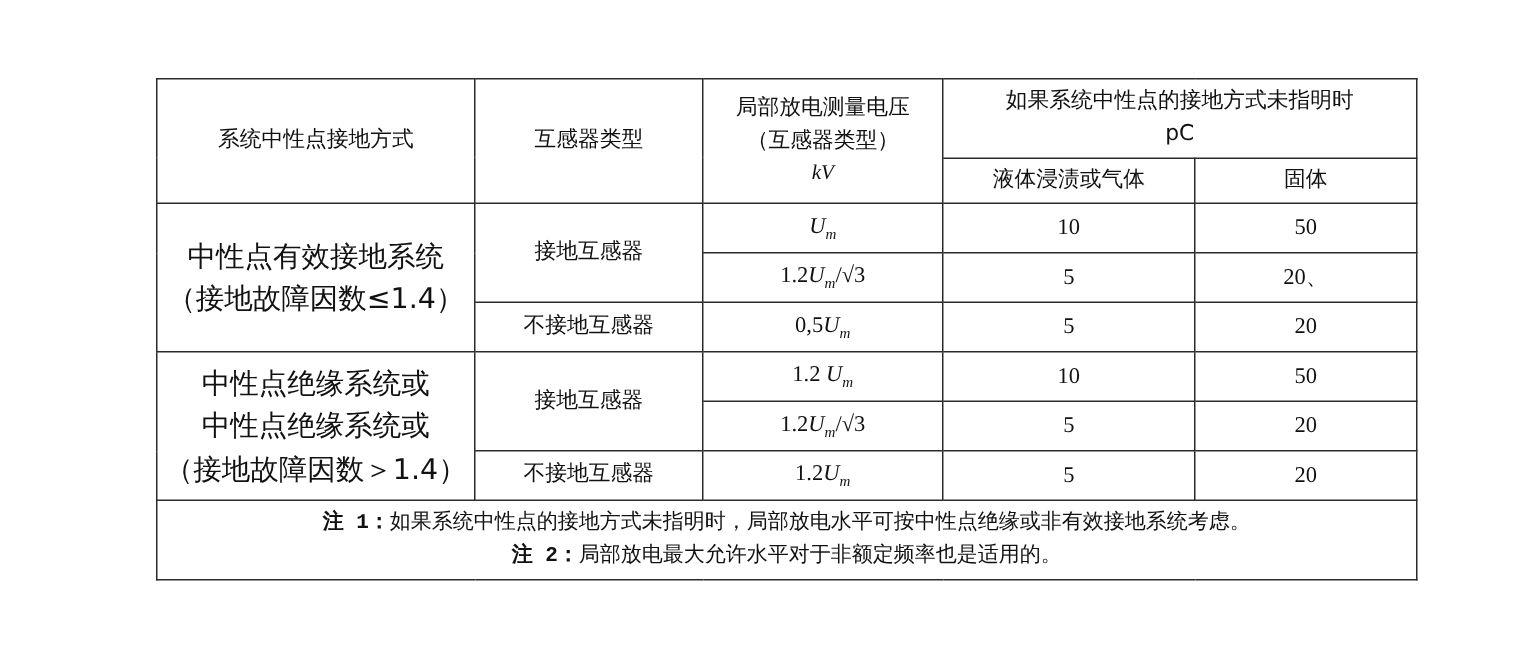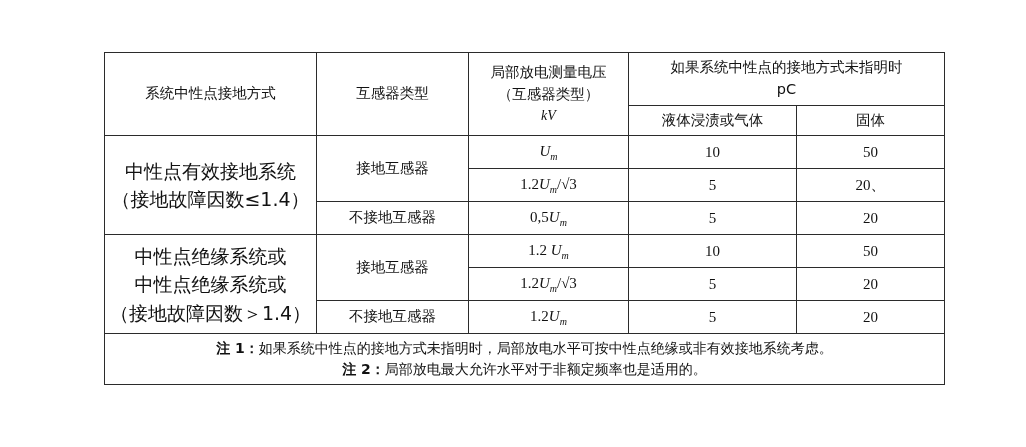--- a/index.html
+++ b/index.html
@@ -89,21 +89,21 @@
     font-size: 15px;
   }
   .notes {
     text-align: left;
     padding: 7px 14px 7px 30px;
     font-family: "DejaVu Sans", "Liberation Sans", sans-serif;
     font-size: 14px;
     line-height: 1.9;
   }
   .notes .note-line { white-space: nowrap; }
-  .notes .note-label { font-weight: bold; }
+  .notes .note-label { font-weight: bold; font-family: Liberation Mono, monospace; }
   .sqrt {
     font-style: normal;
   }
   .hdr-unit {
     font-family: "Liberation Serif", "DejaVu Serif", serif;
     font-style: italic;
     font-size: 14px;
   }
   .hdr-multi { line-height: 1.7; }
 </style>

